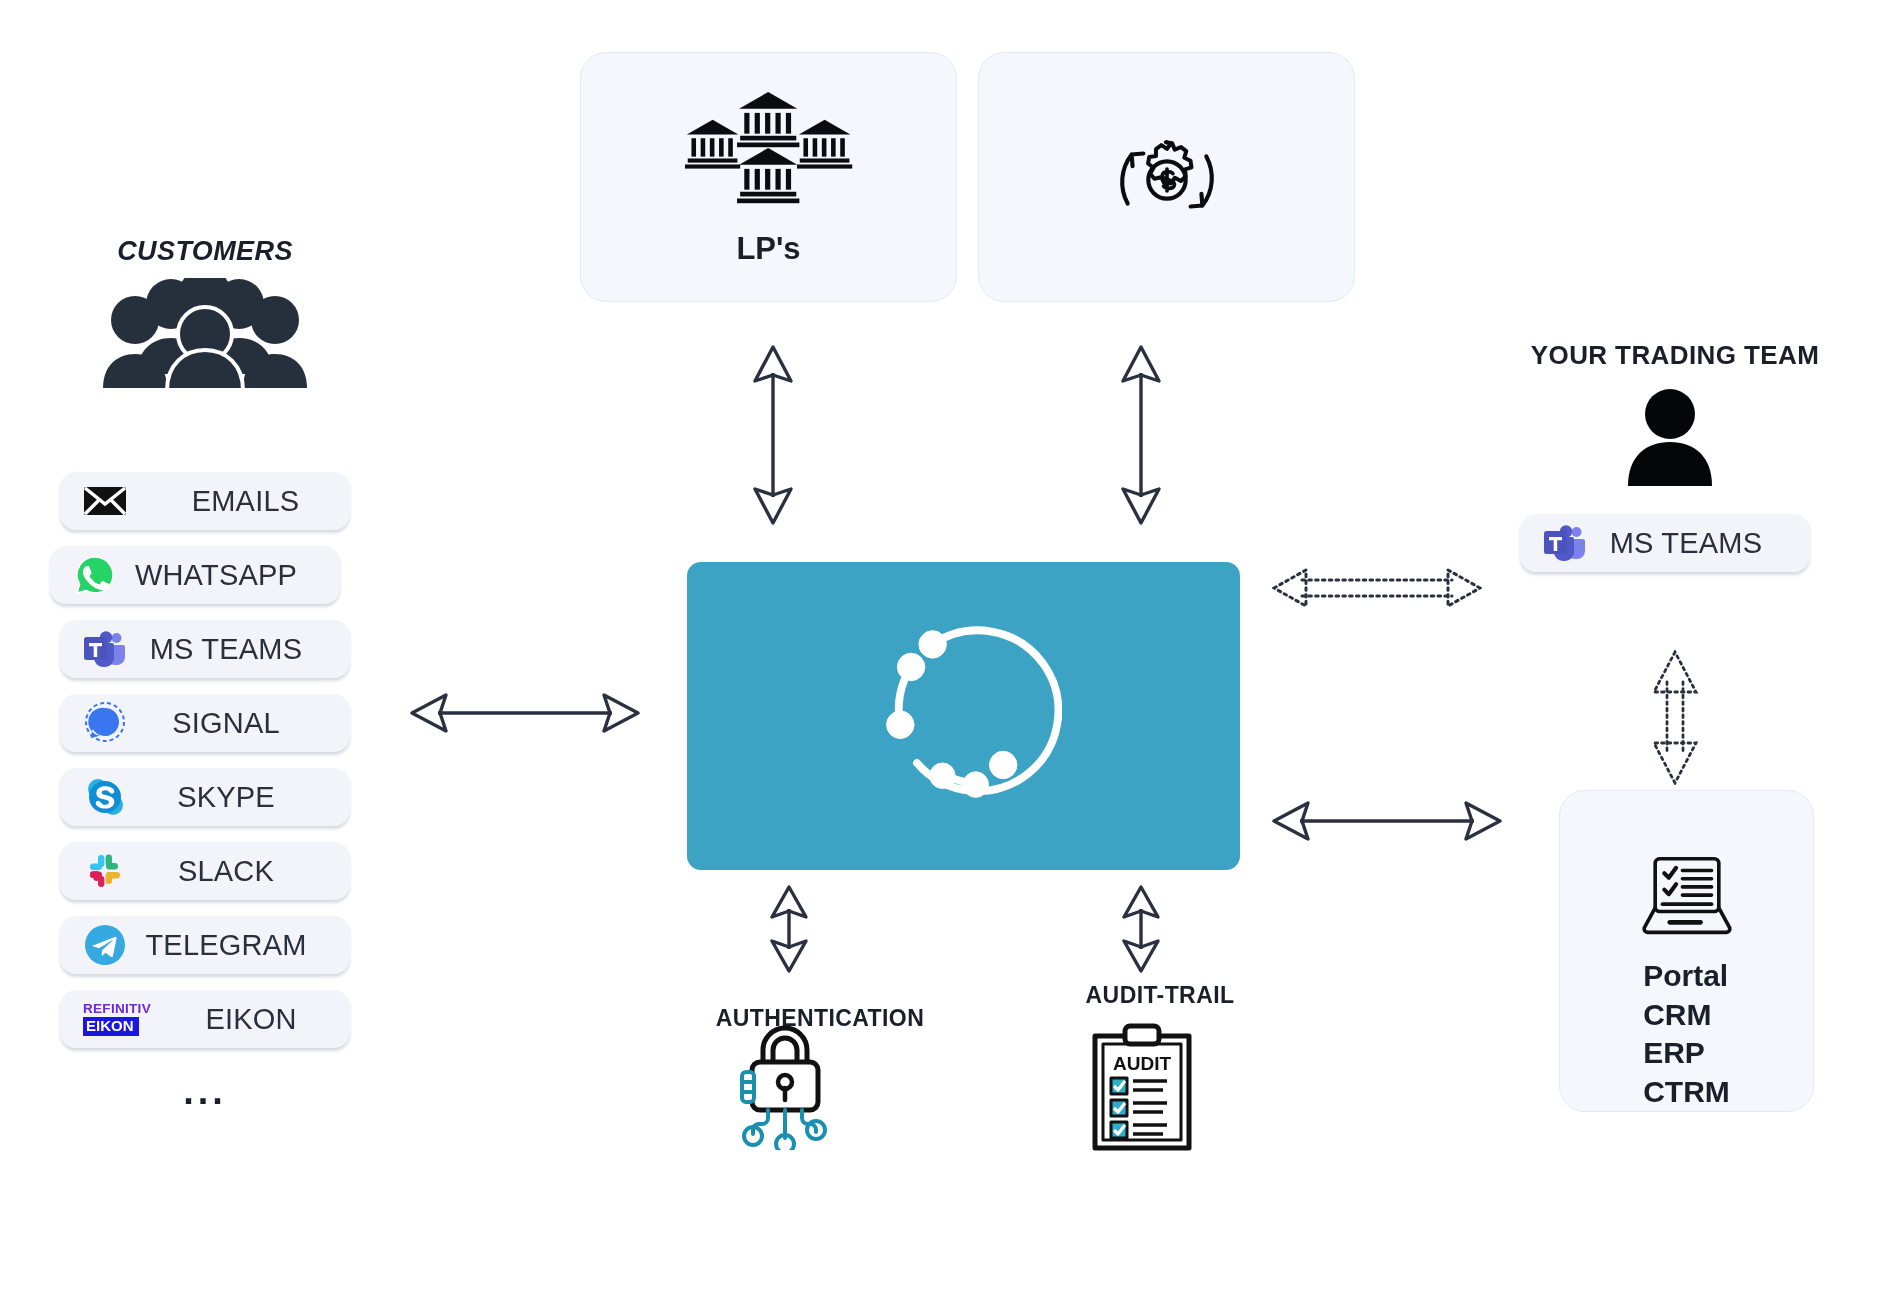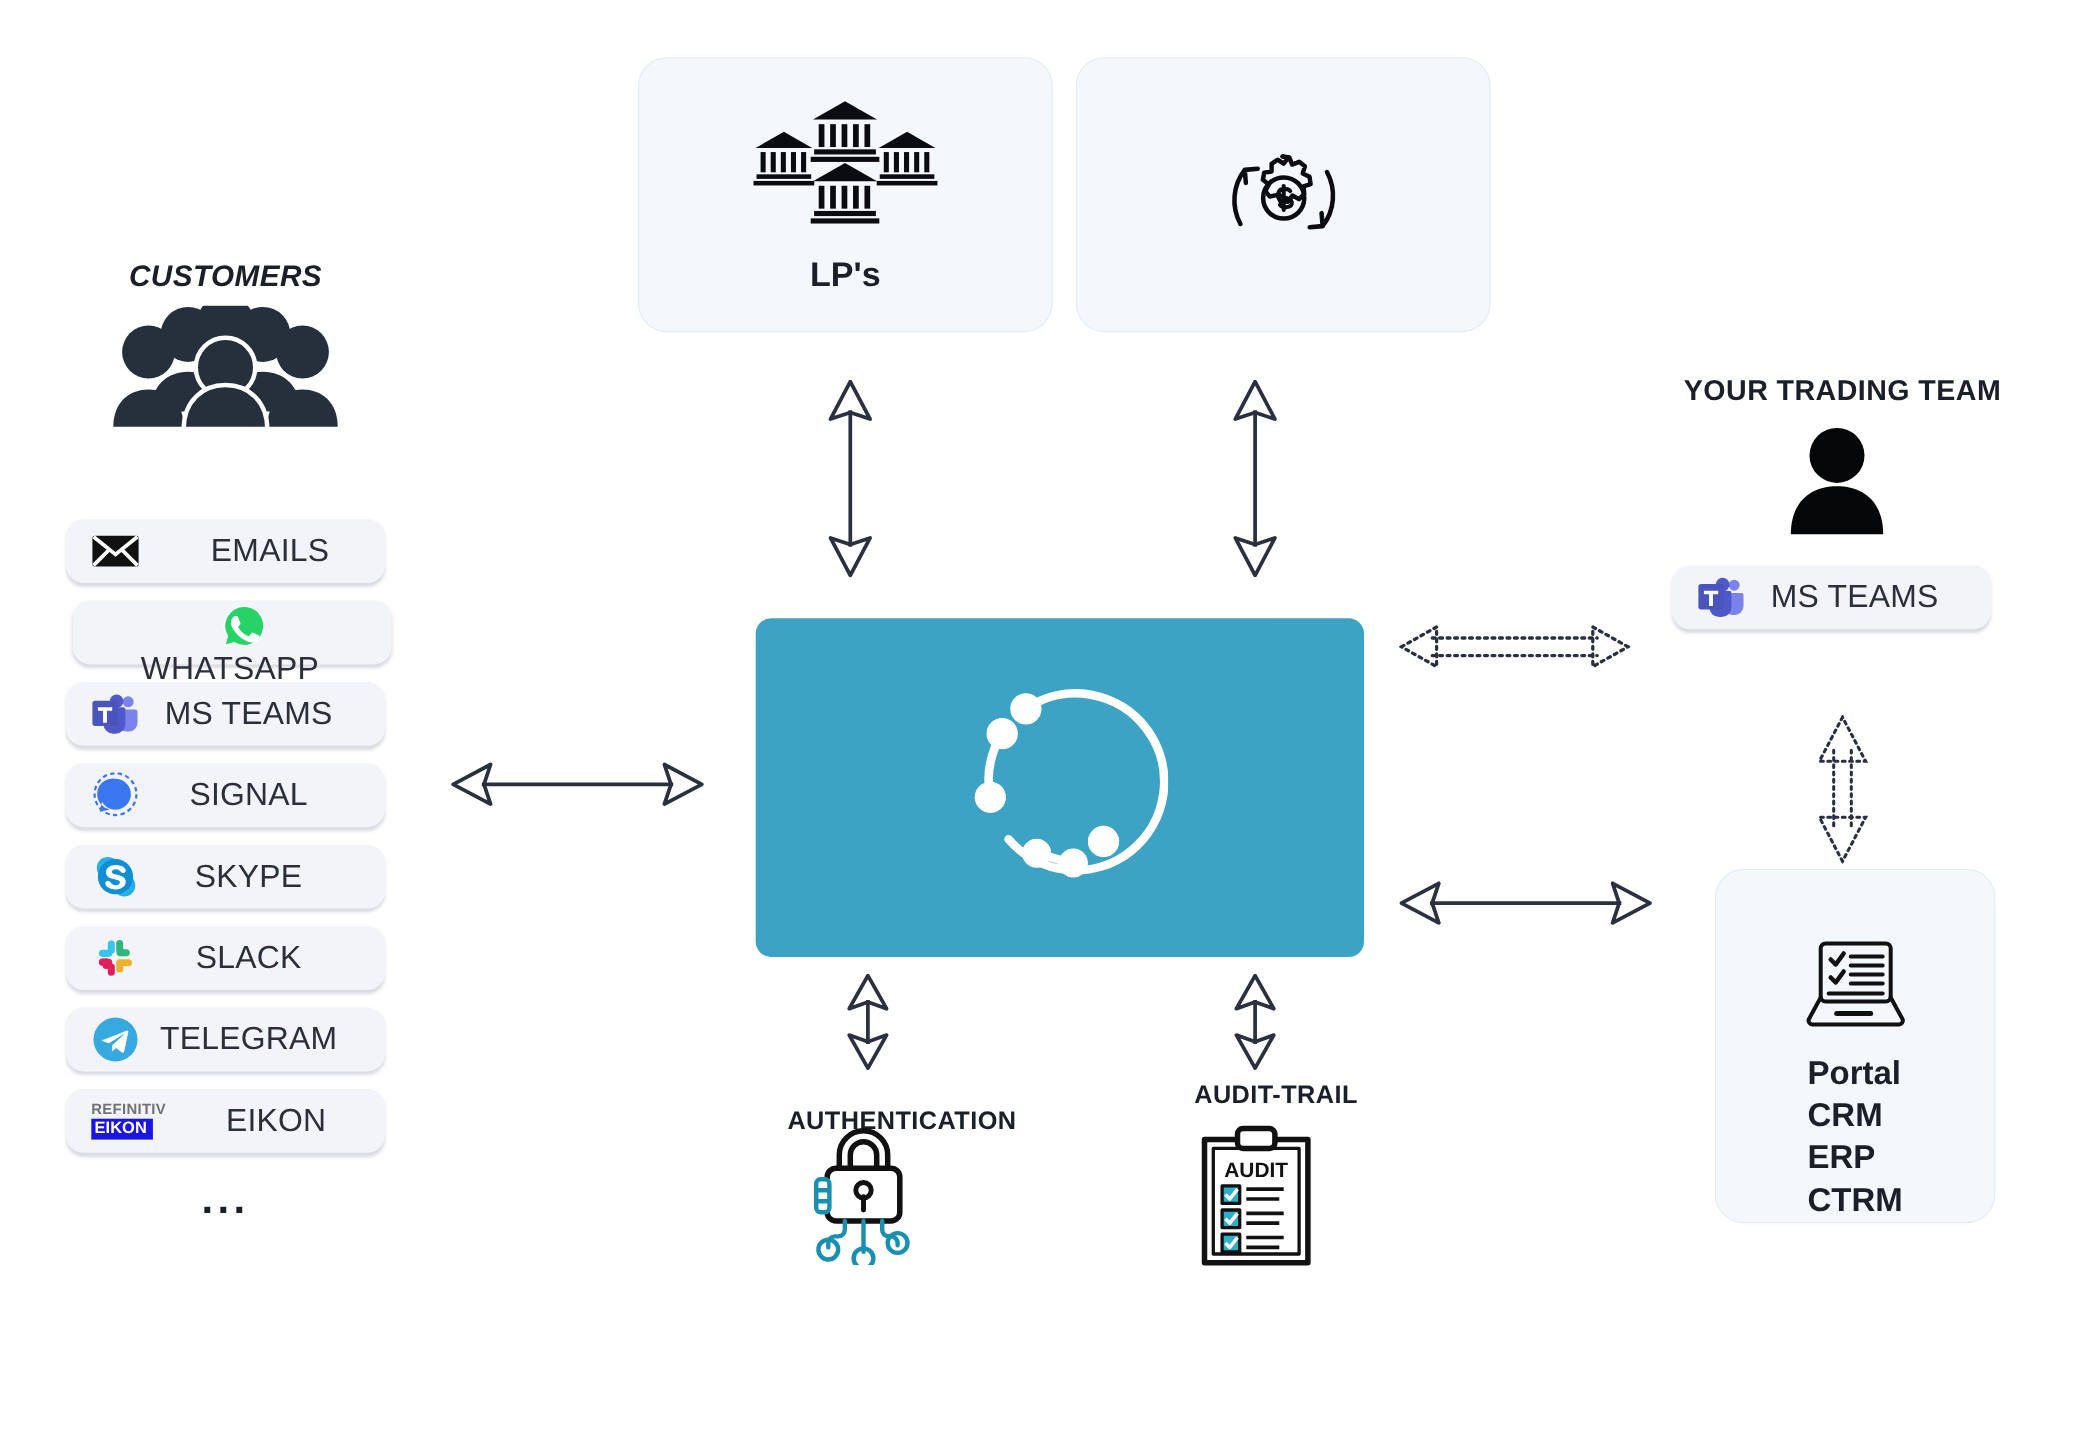--- a/index.html
+++ b/index.html
@@ -58,21 +58,21 @@
   <span class="ic">
     <svg viewBox="0 0 44 32" width="44" height="32">
         <rect x="1" y="2" width="42" height="28" rx="2" fill="#111"></rect>
         <path d="M2 3 L22 19 L42 3" fill="none" stroke="#fff" stroke-width="3.5"></path>
         <path d="M2 29 L16 15 M42 29 L28 15" stroke="#fff" stroke-width="3.5" fill="none"></path>
       </svg>
   </span>
   <span class="lb">EMAILS</span>
 </div>
 
-<div class="abs pill" style="left:66px;top:546px;flex-direction:column;">
+<div class="abs pill" style="left:50px;top:546px;">
   <span class="ic">
     <svg viewBox="0 0 40 40" width="40" height="40">
         <path d="M20 2a18 18 0 0 0-15.4 27.3L2 38l8.9-2.5A18 18 0 1 0 20 2z" fill="#25d366" stroke="#fff" stroke-width="1.6"></path>
         <path d="M14.5 12.2c-.5-1.1-1-1.1-1.5-1.1h-1.2c-.4 0-1.1.16-1.7.8-.6.64-2.2 2.2-2.2 5.3s2.3 6.2 2.6 6.6c.3.4 4.4 7.1 10.9 9.6 5.4 2.1 6.5 1.7 7.7 1.6 1.2-.1 3.8-1.5 4.3-3 .5-1.5.5-2.8.4-3-.2-.3-.6-.4-1.2-.7-.6-.3-3.8-1.9-4.4-2.1-.6-.2-1-.3-1.4.3-.4.6-1.6 2-2 2.4-.4.4-.7.5-1.3.2-.6-.3-2.7-1-5.2-3.2-1.9-1.7-3.2-3.8-3.6-4.4-.4-.6 0-.9.3-1.2.3-.3.6-.7.9-1.1.3-.4.4-.6.6-1 .2-.4.1-.8 0-1.1-.2-.3-1.4-3.4-1.9-4.6z" fill="#fff"></path>
       </svg>
   </span>
   <span class="lb">WHATSAPP</span>
 </div>
 
 <div class="abs pill" style="left:60px;top:620px;">
@@ -139,21 +139,21 @@
       <circle cx="21" cy="21" r="20" fill="#35a9e0"></circle>
       <path d="M9 21.6l22-8.6c1-.4 1.9.25 1.6 1.5l-3.7 17.4c-.26 1.2-1 1.5-2 .94l-5.5-4.1-2.65 2.55c-.3.3-.55.55-1.1.55l.4-5.7 10.4-9.4c.45-.4-.1-.63-.7-.23L15 24.3l-5.5-1.72c-1.2-.38-1.2-1.2.5-1.98z" fill="#fff"></path>
     </svg>
   </span>
   <span class="lb">TELEGRAM</span>
 </div>
 
 <div class="abs pill" style="left:60px;top:990px;">
   <span class="ic" style="width:78px;flex:0 0 78px;">
     <span style="display:block;width:76px;">
-      <span style="display:block;font-size:13.5px;font-weight:bold;letter-spacing:.3px;color:#737373;line-height:1.1;">REFINITIV</span>
+      <span style="display:block;font-size:13.5px;font-weight:bold;letter-spacing:.3px;color:#6d28d9;line-height:1.1;">REFINITIV</span>
       <span style="display:inline-block;background:#1a16e0;color:#fff;font-size:15px;font-weight:bold;padding:1px 5px 2px 3px;line-height:1.1;">EIKON</span>
     </span>
   </span>
   <span class="lb" style="padding-right:8px;">EIKON</span>
 </div>
 
 <div class="abs dots3" style="left:60px;top:1070px;width:290px;">...</div>
 
 <div class="abs card" style="left:580px;top:52px;width:375px;height:248px;">
   <div style="margin-top:4px;">

